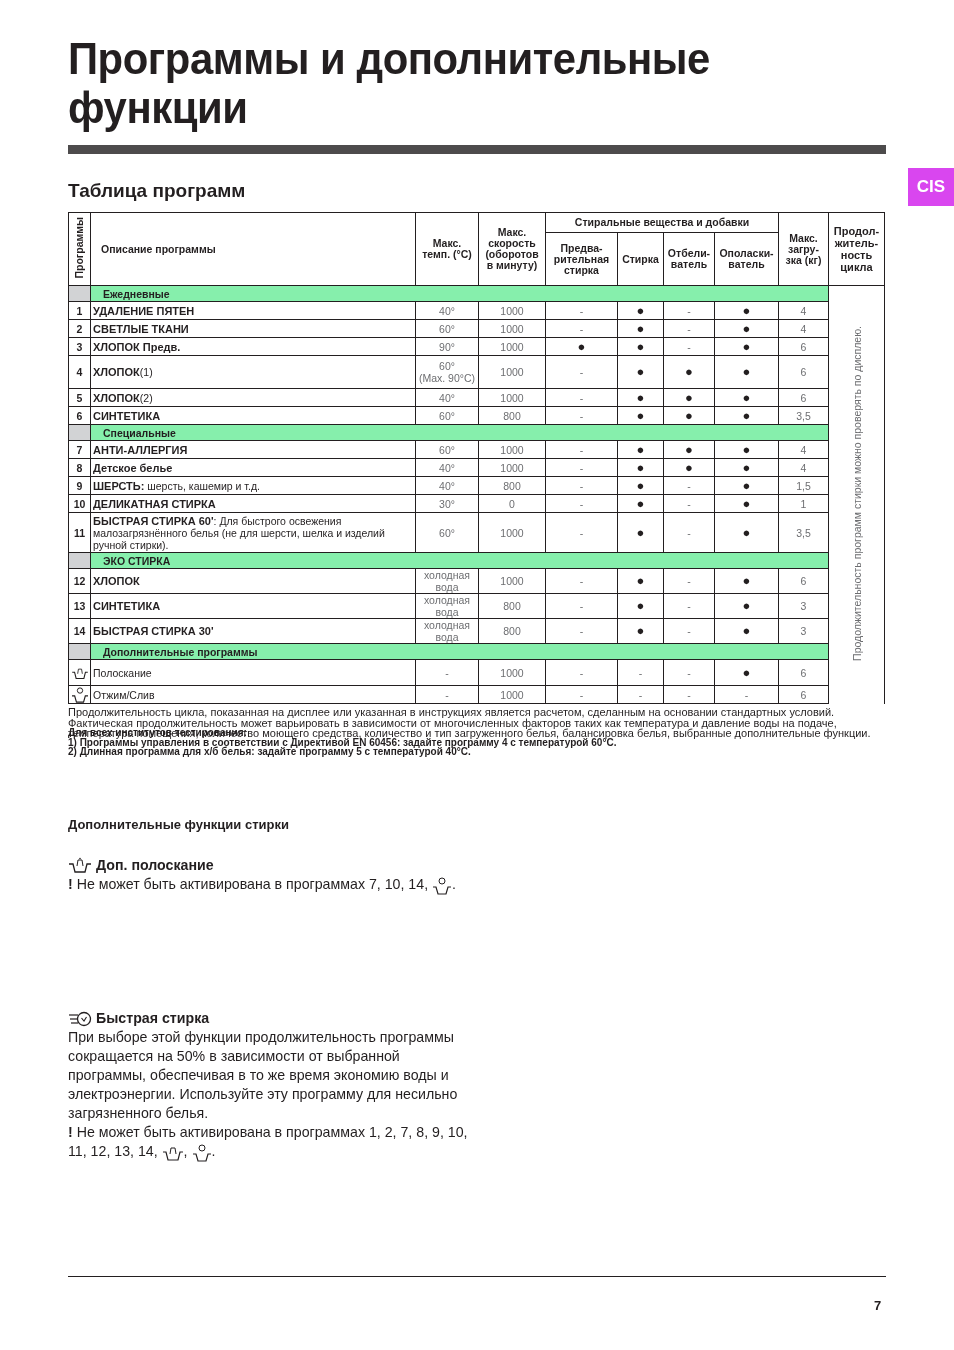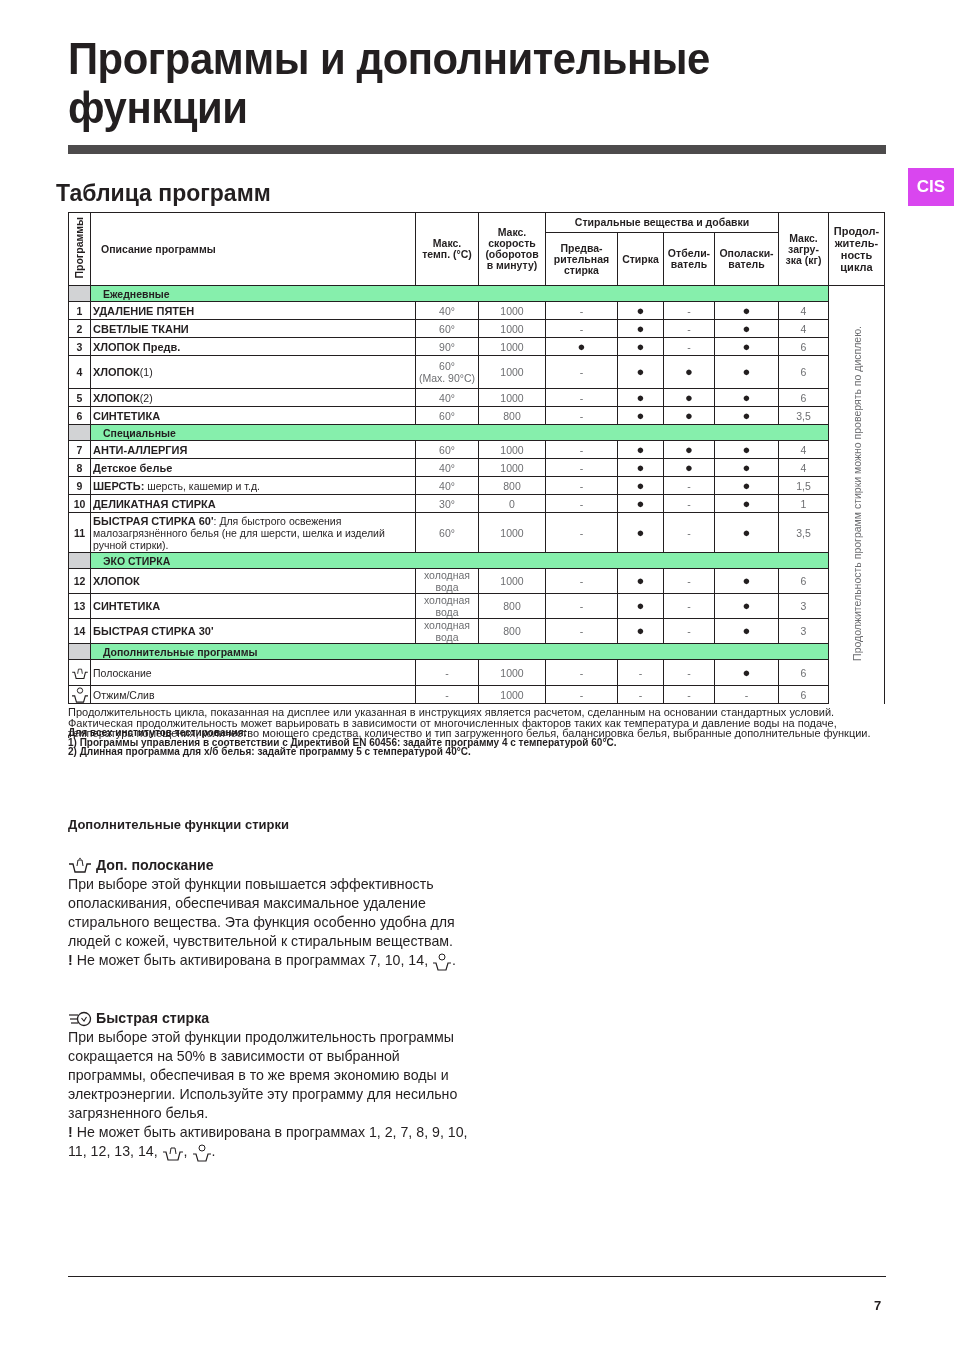--- a/index.html
+++ b/index.html
@@ -2,21 +2,21 @@
 <html><head>
 <meta charset="utf-8">
 <style>
   html, body { margin:0; padding:0; background:#fff; }
   body { width:954px; height:1350px; position:relative; overflow:hidden;
          font-family:"Liberation Sans", sans-serif; color:#231f20; }
   .abs { position:absolute; }
   #title { left:68px; top:34px; width:800px; font-size:45px; font-weight:bold;
            line-height:49px; letter-spacing:-0.5px; transform:scaleX(0.93); transform-origin:left top; }
   #title-bar { left:68px; top:145px; width:818px; height:9px; background:#4d4b4c; }
-  #table-heading { left:56px; top:180px; font-size:23px; font-weight:bold; }
+  #table-heading { left:68px; top:180px; font-size:19px; font-weight:bold; }
   #cis-tab { left:908px; top:168px; width:46px; height:38px; background:#d946ef; color:#fff;
              font-size:17px; font-weight:bold; display:flex; align-items:center; justify-content:center; }
 
   table#prog { position:absolute; left:68px; top:212px; border-collapse:collapse;
                table-layout:fixed; font-size:10.5px; }
   #prog td, #prog th { border:1px solid #231f20; padding:0; vertical-align:middle; }
   #prog th { font-weight:bold; font-size:10.5px; line-height:11px; text-align:center; }
   .vert { writing-mode:vertical-rl; transform:rotate(180deg); font-weight:bold; font-size:10.5px; }
   #prog tr.sec td.sec { background:#86efac; font-weight:bold; padding-left:12px; height:15px; }
   #prog tr.sec td.num { background:#d2d3d5; }
@@ -331,21 +331,20 @@
   <div class="ftitle">
     <span>
       <svg width="24" height="18" viewBox="0 0 24 18">
           <path d="M1 7 L5 7 L7 15 L17 15 L19 7 L23 7" fill="none" stroke="#231f20" stroke-width="1.3"></path>
           <path d="M9 9 L10 3 L14 3 L15 9" fill="none" stroke="#231f20" stroke-width="1"></path>
           <circle cx="12" cy="1.5" r="0.8" fill="#231f20"></circle>
         </svg>
     </span>
     <span>Доп. полоскание</span>
   </div>
-  <div>При выборе этой функции повышается эффективность ополаскивания, обеспечивая максимальное удаление стирального вещества. Эта функция особенно удобна для людей с кожей, чувствительной к стиральным веществам.</div>
   <div>
     <span class="warn">!</span><span> Не может быть активирована в программах 7, 10, 14, </span><span><svg width="20" height="18" viewBox="0 0 20 18">
           <circle cx="10" cy="4" r="3" fill="none" stroke="#231f20" stroke-width="1"></circle>
           <path d="M1 10 L4 10 L6 17 L14 17 L16 10 L19 10" fill="none" stroke="#231f20" stroke-width="1.2"></path>
         </svg></span><span>.</span>
   </div>
 </div>
 
 <div class="abs feat" style="top:1009px">
   <div class="ftitle">

